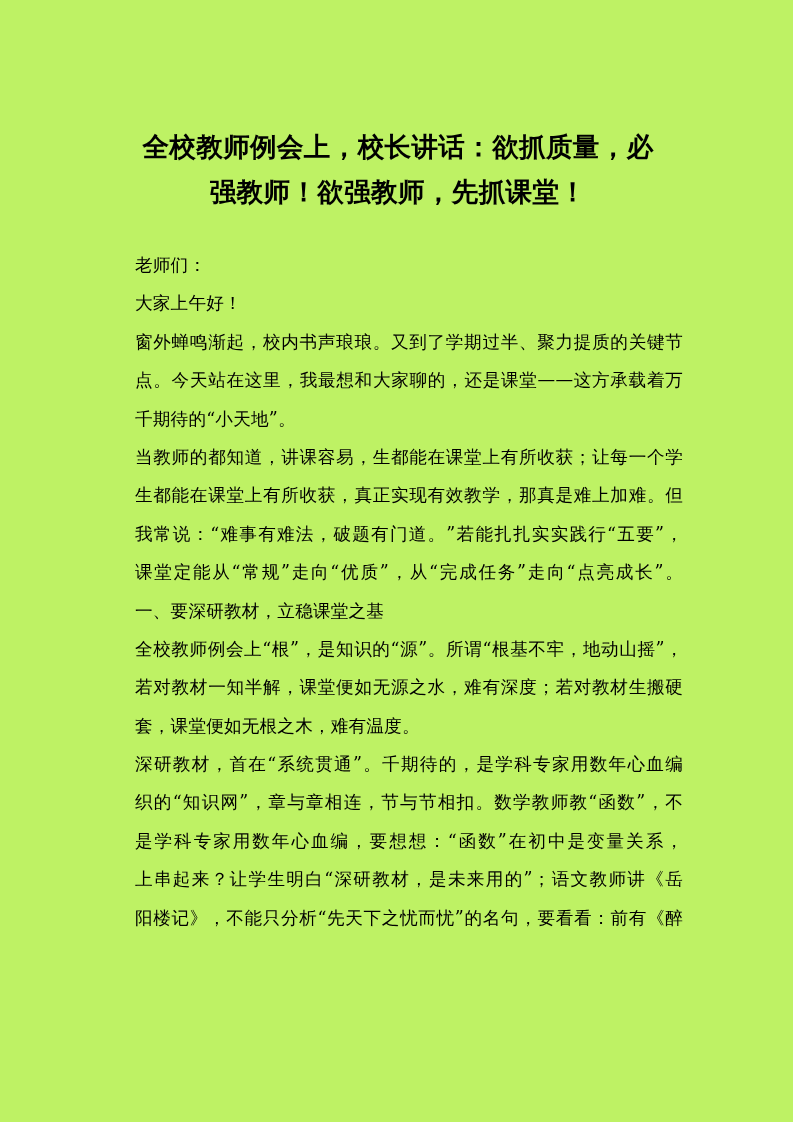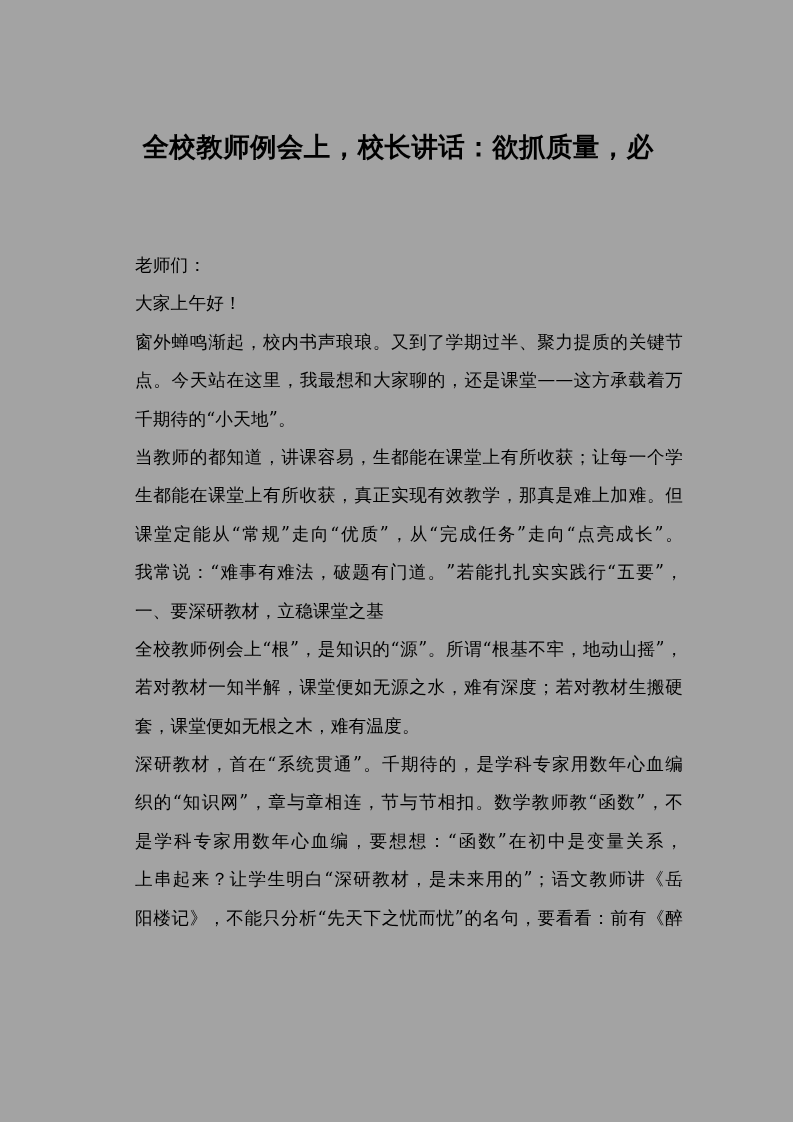--- a/index.html
+++ b/index.html
@@ -14,21 +14,21 @@
       overflow: hidden;
       color: #000000;
       font-family: "DejaVu Serif", "Liberation Serif", serif;
     }
     .page {
       position: absolute;
       left: 0;
       top: 0;
       width: 793px;
       height: 1122px;
-      background: #a3a3a3;
+      background: #bef264;
     }
     .title {
       position: absolute;
       left: 112px;
       top: 124px;
       width: 572px;
       margin: 0;
       text-align: center;
       font-family: "DejaVu Sans", "Liberation Sans", sans-serif;
       font-weight: bold;
@@ -56,32 +56,33 @@
       text-align: justify;
       text-align-last: justify;
     }
   </style>
 </head>
 <body>
 
 <div class="page">
   <h1 class="title">
     <span>全校教师例会上，校长讲话：欲抓质量，必</span>
+    <span>强教师！欲强教师，先抓课堂！</span>
   </h1>
 
   <div class="body">
     <span class="line">老师们：</span>
     <span class="line">大家上午好！</span>
     <span class="line justify">窗外蝉鸣渐起，校内书声琅琅。又到了学期过半、聚力提质的关键节</span>
     <span class="line justify">点。今天站在这里，我最想和大家聊的，还是课堂——这方承载着万</span>
     <span class="line">千期待的“小天地”。</span>
     <span class="line justify">当教师的都知道，讲课容易，生都能在课堂上有所收获；让每一个学</span>
     <span class="line justify">生都能在课堂上有所收获，真正实现有效教学，那真是难上加难。但</span>
+    <span class="line justify">我常说：“难事有难法，破题有门道。”若能扎扎实实践行“五要”，</span>
     <span class="line justify">课堂定能从“常规”走向“优质”，从“完成任务”走向“点亮成长”。</span>
-    <span class="line justify">我常说：“难事有难法，破题有门道。”若能扎扎实实践行“五要”，</span>
     <span class="line">一、要深研教材，立稳课堂之基</span>
     <span class="line justify">全校教师例会上“根”，是知识的“源”。所谓“根基不牢，地动山摇”，</span>
     <span class="line justify">若对教材一知半解，课堂便如无源之水，难有深度；若对教材生搬硬</span>
     <span class="line">套，课堂便如无根之木，难有温度。</span>
     <span class="line justify">深研教材，首在“系统贯通”。千期待的，是学科专家用数年心血编</span>
     <span class="line justify">织的“知识网”，章与章相连，节与节相扣。数学教师教“函数”，不</span>
     <span class="line justify">是学科专家用数年心血编，要想想：“函数”在初中是变量关系，</span>
     <span class="line justify">上串起来？让学生明白“深研教材，是未来用的”；语文教师讲《岳</span>
     <span class="line justify">阳楼记》，不能只分析“先天下之忧而忧”的名句，要看看：前有《醉</span>
   </div>

